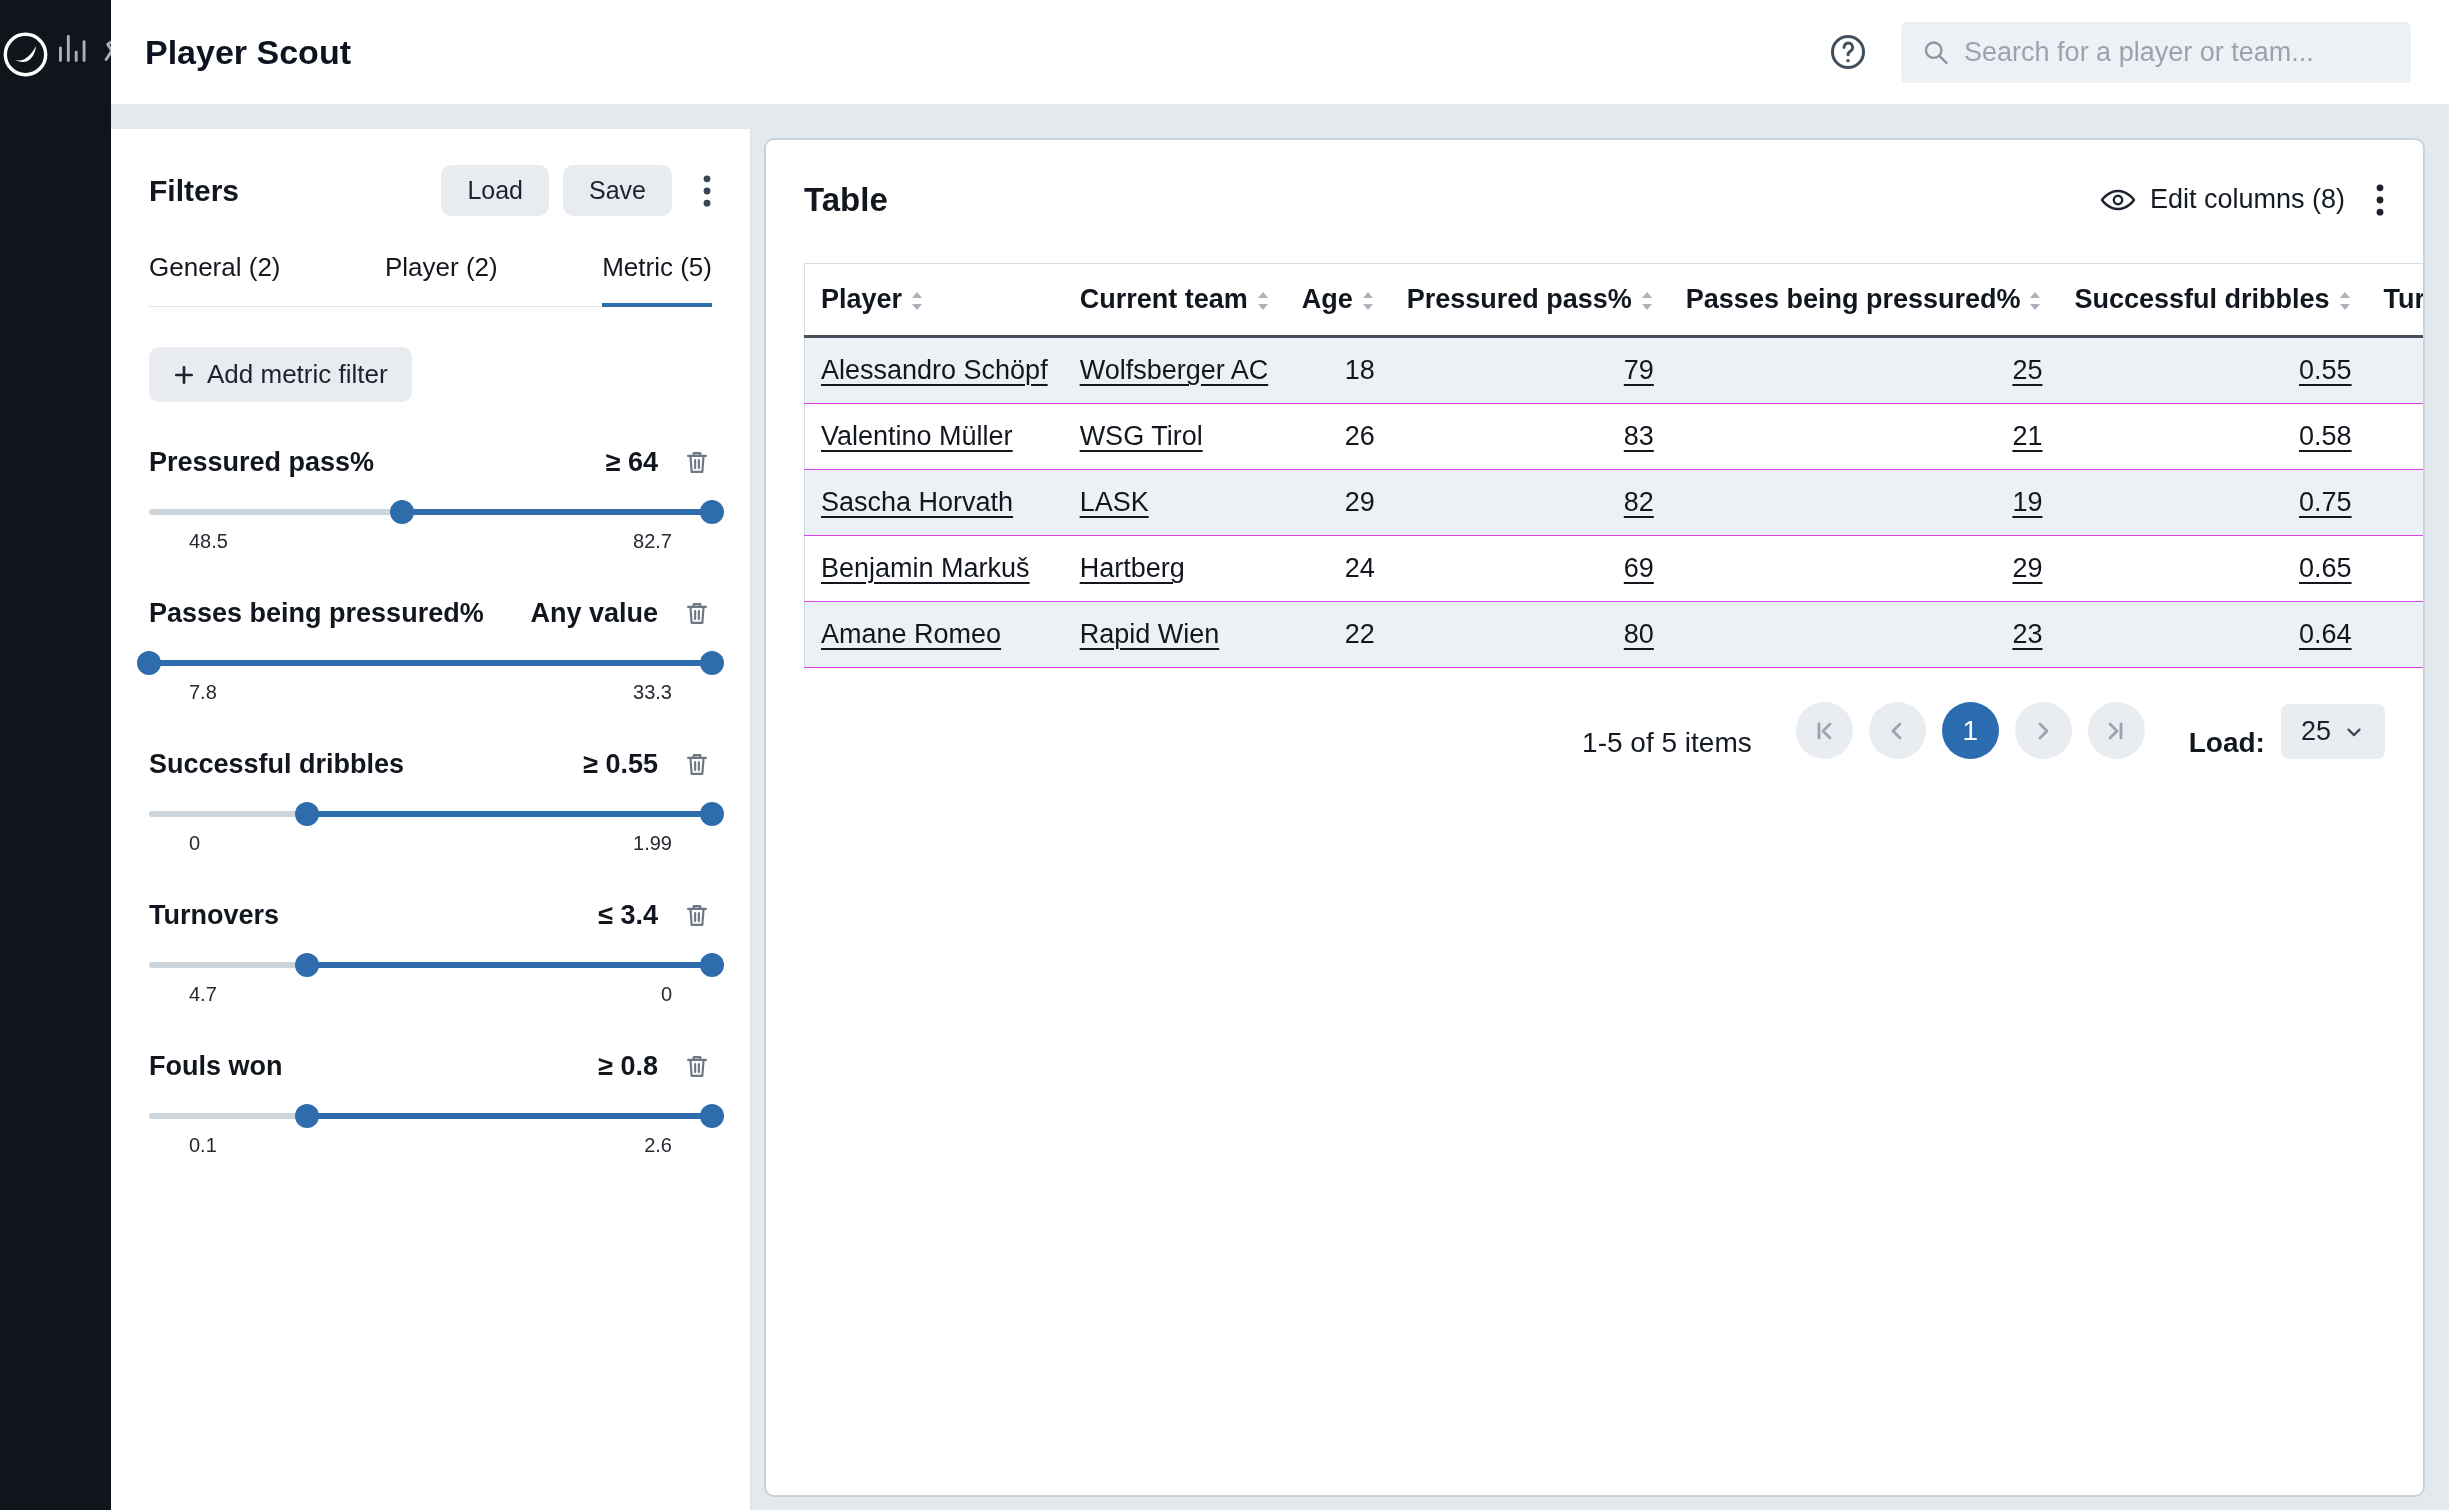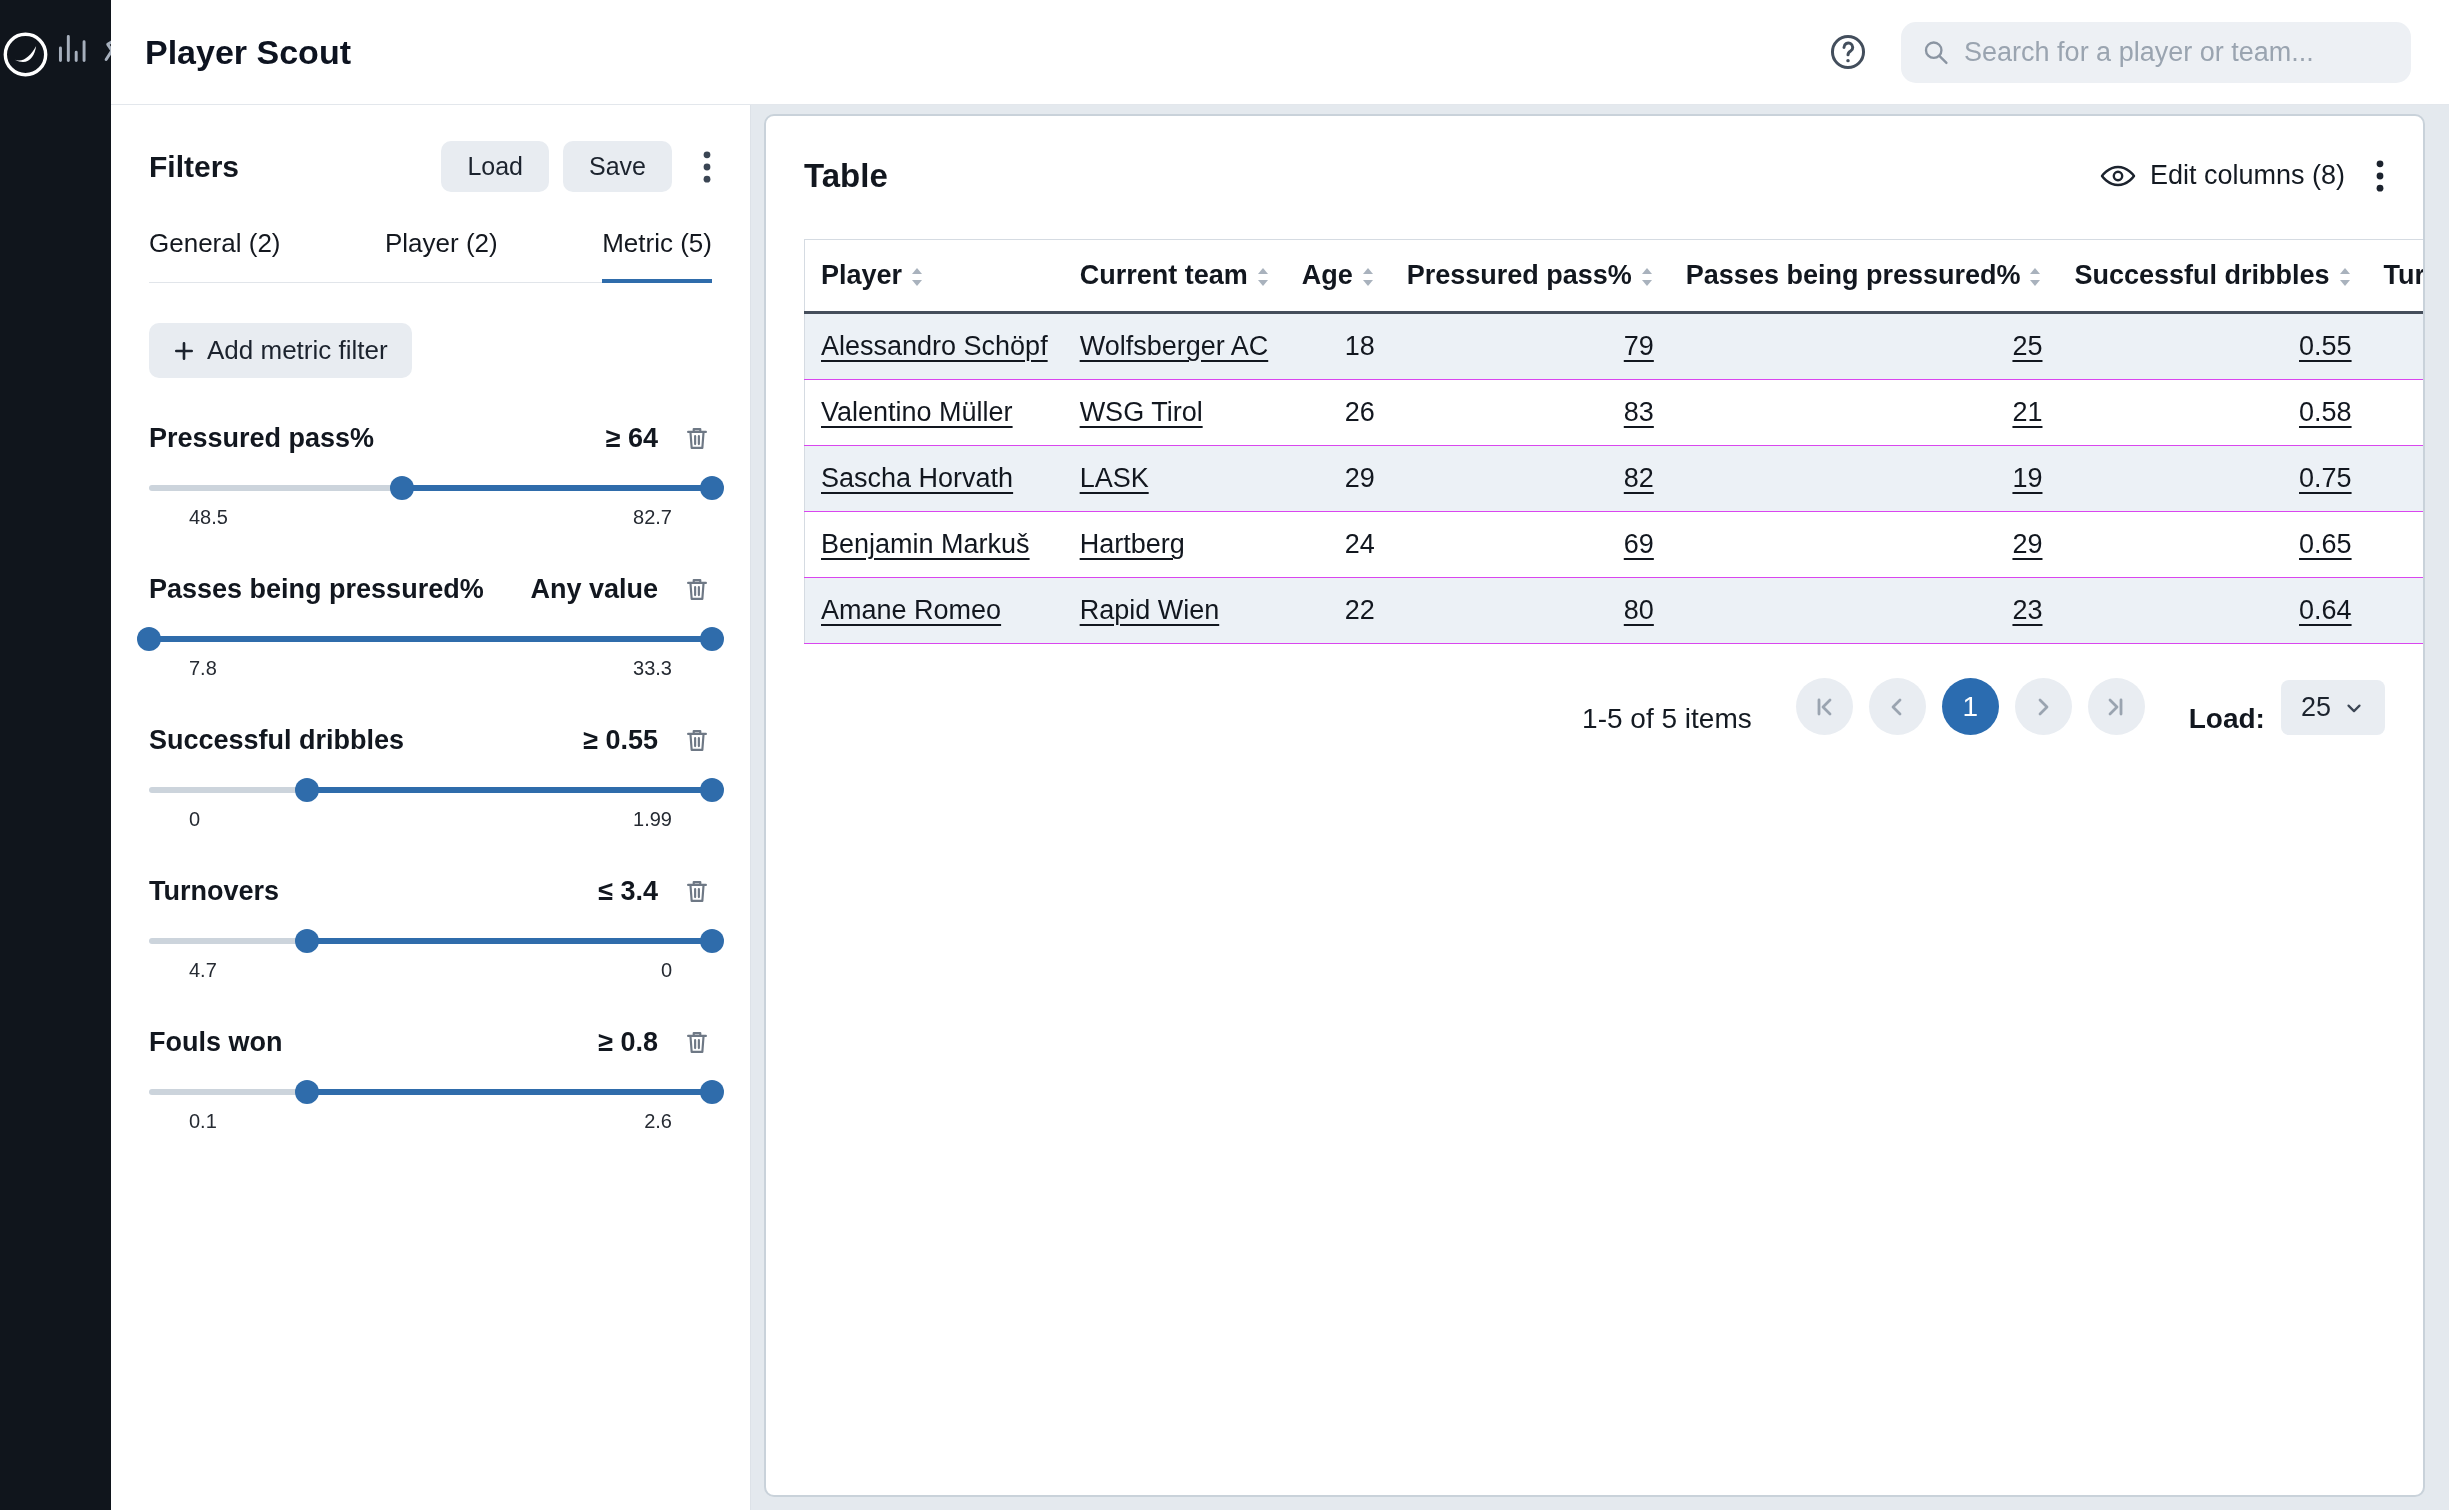--- a/index.html
+++ b/index.html
@@ -12,27 +12,27 @@
   .side-logo { height: 109px; display: flex; align-items: center; justify-content: center; }
   .side-item { height: 95px; display: flex; align-items: center; justify-content: center; cursor: pointer; }
   .side-item.active { background: #28313f; box-shadow: inset 7px 0 0 #3e7cc1; }
   .side-item svg { stroke: #a6afbc; }
   .side-item.active svg { stroke: #ffffff; }
   .side-360 { color: #ffffff; font-weight: bold; font-size: 26px; }
   .side-spacer { flex: 1; }
   .side-bottom { padding-bottom: 10px; }
 
   
-  .rightcol { flex: 1; display: flex; flex-direction: column; min-width: 0; }
+  .rightcol { flex: 1; display: flex; flex-direction: column; min-width: 0; gap: 24px; }
 
   header { height: 105px; background: #ffffff; display: flex; align-items: center; padding: 0 38px 0 34px; border-bottom: 1px solid #e3e7ec; flex-shrink: 0; }
   .page-title { font-size: 34px; font-weight: bold; color: #0d1320; }
   .header-right { margin-left: auto; display: flex; align-items: center; gap: 30px; }
   .help-btn { background: none; border: none; cursor: pointer; display: flex; }
-  .searchbox { width: 510px; height: 61px; background: #edf0f4; border-radius: 15px; display: flex; align-items: center; padding: 0 20px; gap: 14px; }
+  .searchbox { width: 510px; height: 61px; background: #edf0f4; border-radius: 5px; display: flex; align-items: center; padding: 0 20px; gap: 14px; }
   .searchbox input { border: none; outline: none; background: transparent; font-family: "Liberation Sans", sans-serif; font-size: 27px; color: #30394a; width: 100%; }
   .searchbox input::placeholder { color: #9aa4b0; }
 
   .content { flex: 1; display: flex; min-height: 0; }
 
   
   .filters { width: 640px; background: #ffffff; border-right: 1px solid #dde2e8; padding: 0 38px; flex-shrink: 0; overflow: hidden; }
   .filters-head { margin-top: 36px; display: flex; align-items: center; }
   .filters-title { font-size: 30px; font-weight: bold; flex: 1; }
   .pill-btn { height: 51px; border: none; border-radius: 10px; background: #e8ecf1; font-family: "Liberation Sans", sans-serif; font-size: 25px; color: #1c232e; padding: 0 26px; cursor: pointer; }

